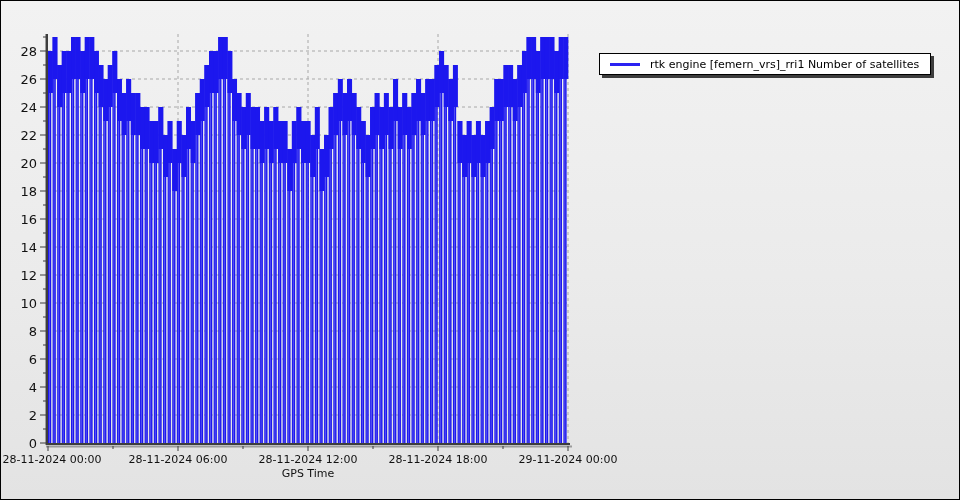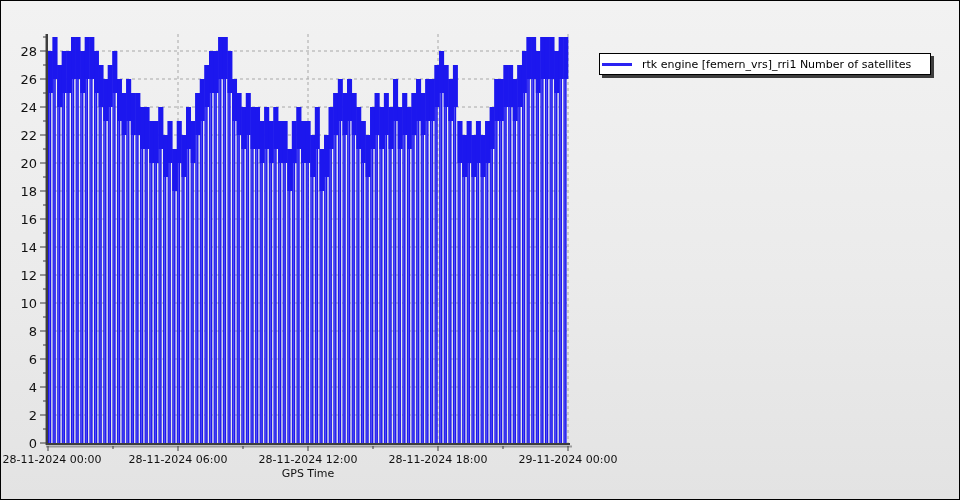--- a/index.html
+++ b/index.html
@@ -12,21 +12,21 @@
     overflow:hidden;
   }
   svg text{fill:#111;}
   .ytick-label{font:13px "DejaVu Sans",sans-serif;}
   .xtick-label{font:11px "DejaVu Sans",sans-serif;}
   .axis-title{font:11px "DejaVu Sans",sans-serif;}
   .legend{
     position:absolute;left:598px;top:52px;width:332px;height:22px;
     background:#ffffff;border:1px solid #000;
     box-shadow:3px 3px 0 0 #3d3d3d;
-    display:flex;align-items:center;gap:10px;padding-left:2px;
+    display:flex;align-items:center;gap:10px;padding-left:10px;
     box-sizing:border-box;
   }
   .legend-line{width:30px;height:3px;background:#2a22f2;flex:0 0 auto;}
   .legend-label{font-size:11px;color:#000;white-space:nowrap;}
 </style>
 </head>
 <body>
 
 <div class="frame">
   <svg id="plot" width="958" height="498" xmlns="http://www.w3.org/2000/svg">

